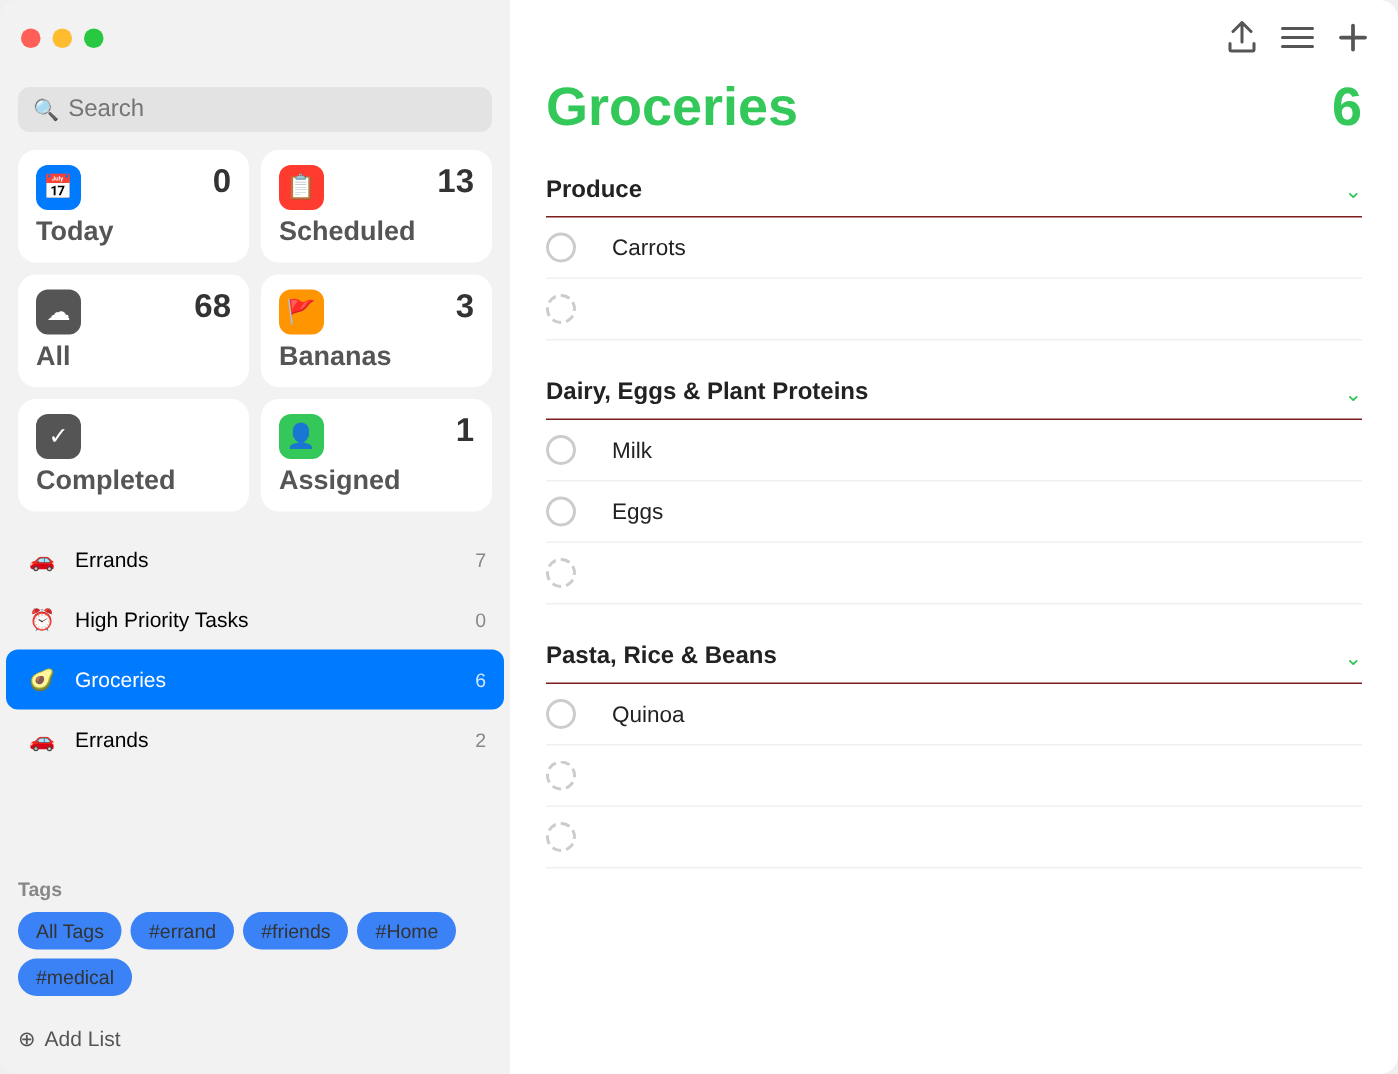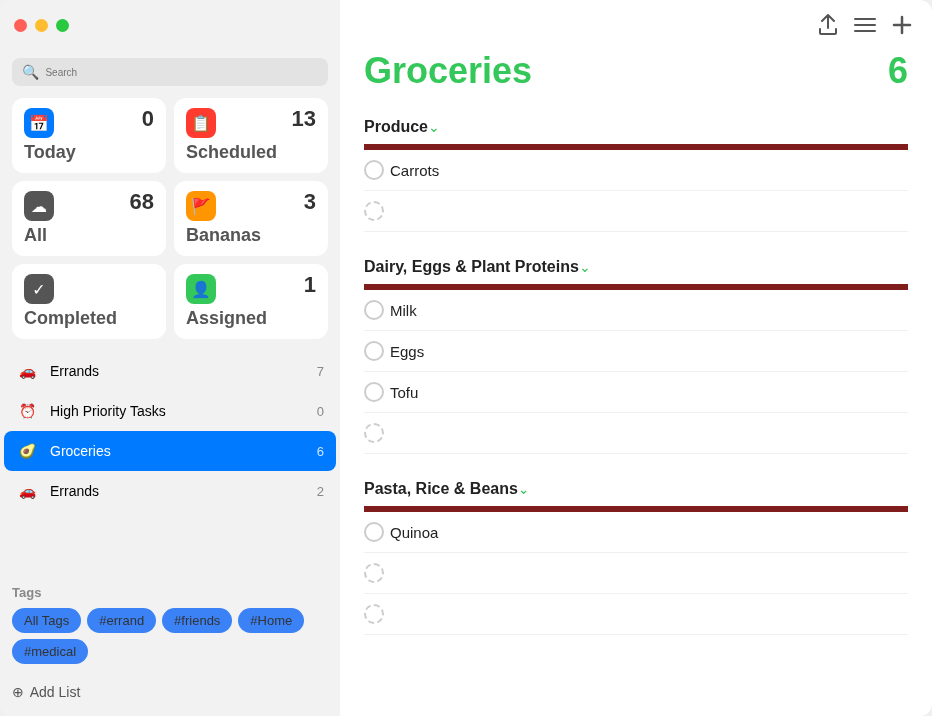--- a/index.html
+++ b/index.html
@@ -59,21 +59,21 @@
       gap: 6px;
     }
     .search-icon-unicode {
       color: #888;
       font-size: 14px;
     }
     .search-input {
       background: transparent;
       border: none;
       outline: none;
-      font-size: 10px;
+      font-size: 16px;
       color: #be185d;
       width: 100%;
     }
 
     
     .smart-grid {
       display: grid;
       grid-template-columns: 1fr 1fr;
       gap: 8px;
       padding: 0 12px 12px;
@@ -241,42 +241,42 @@
       flex: 1;
       overflow-y: auto;
       padding: 0 24px;
     }
 
     .task-group {
       margin-bottom: 16px;
     }
     .task-group-header {
       display: flex;
-      justify-content: flex-start;
+      justify-content: space-between;
       align-items: center;
       padding: 10px 0 8px;
-      border-bottom: 6px solid #7f1d1d;
+      border-bottom: 1px solid #7f1d1d;
       cursor: pointer;
     }
     .task-group-name {
       font-size: 16px;
       font-weight: 600;
       color: #222;
     }
     .task-group-chevron {
       color: #34c759;
       font-size: 14px;
     }
 
     .task-item {
       display: flex;
       align-items: center;
       padding: 10px 0;
       border-bottom: 1px solid #f0f0f0;
-      gap: 6px;
+      gap: 24px;
       cursor: pointer;
     }
     .task-checkbox {
       width: 20px; height: 20px;
       border-radius: 50%;
       border: 2px solid #ccc;
       flex-shrink: 0;
       background: white;
       cursor: pointer;
     }
@@ -444,24 +444,20 @@
       </div>
       <div class="task-item">
         <div class="task-checkbox"></div>
         <span class="task-name">Milk</span>
       </div>
       <div class="task-item">
         <div class="task-checkbox"></div>
         <span class="task-name">Eggs</span>
       </div>
       <div class="task-item">
-        <div class="task-checkbox"></div>
-        <span class="task-name">Tofu</span>
-      </div>
-      <div class="task-item">
         <div class="task-checkbox dashed"></div>
         <span class="task-placeholder"></span>
       </div>
     </div>
 
     <div class="task-group">
       <div class="task-group-header">
         <span class="task-group-name">Pasta, Rice &amp; Beans</span>
         <span class="task-group-chevron">⌄</span>
       </div>

